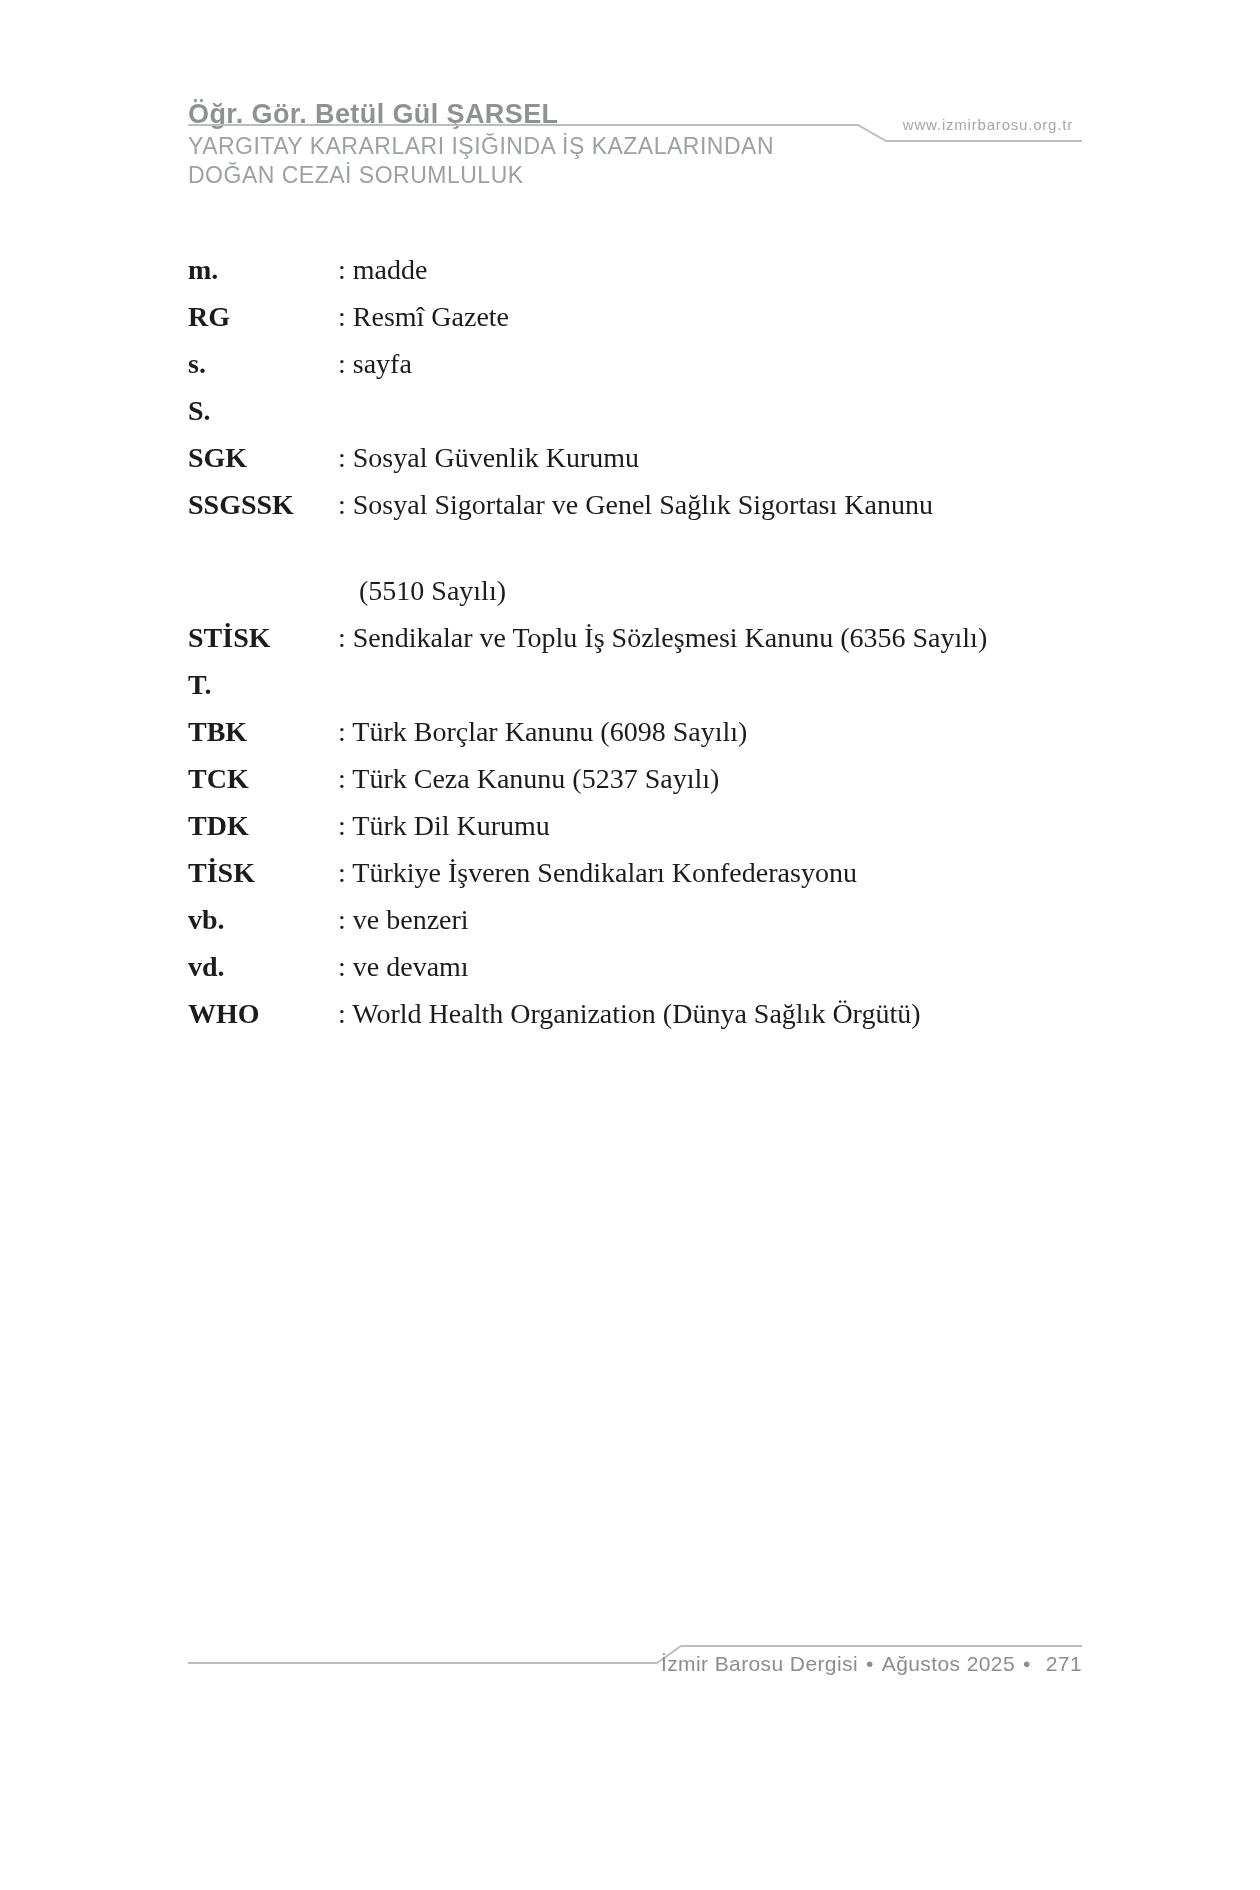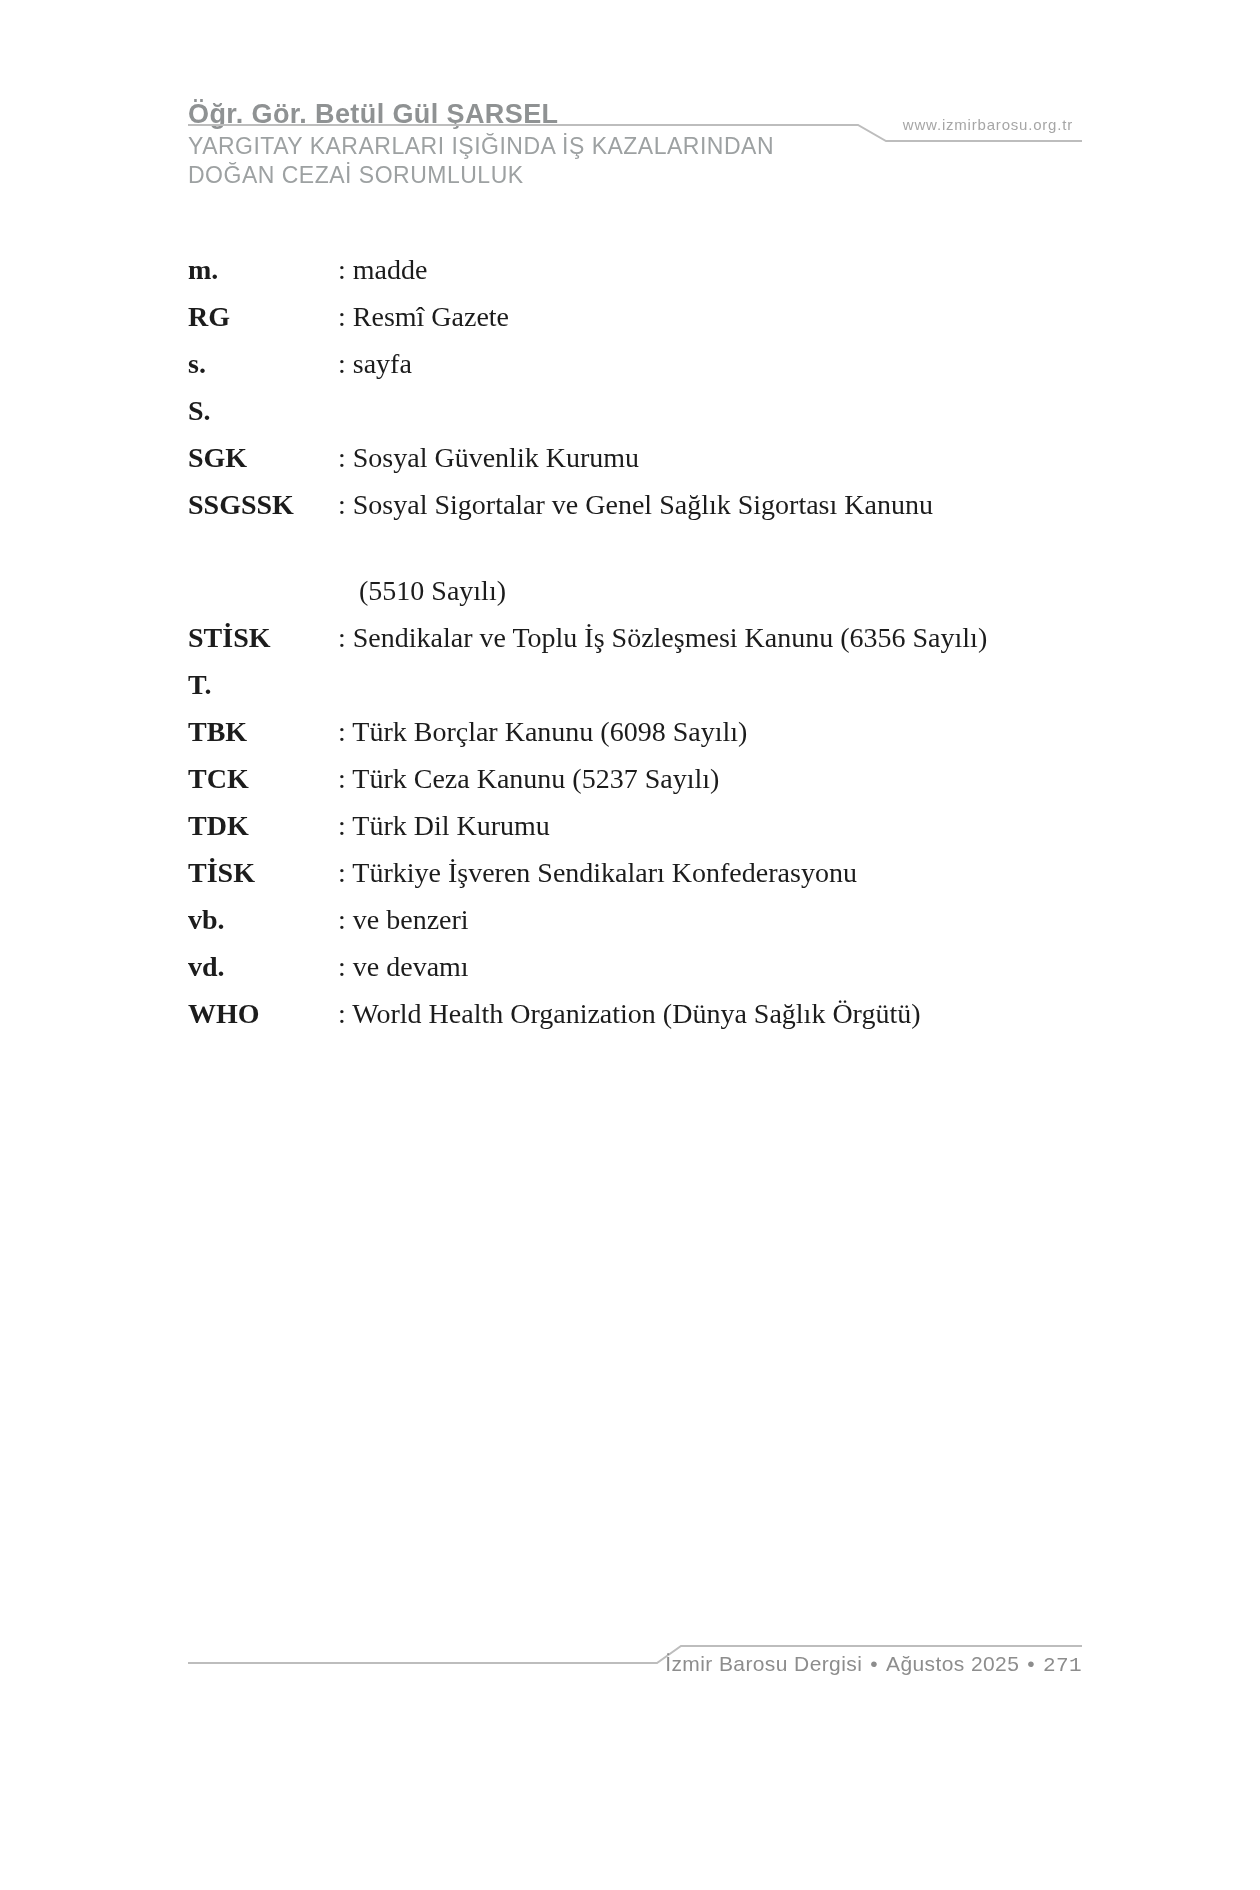--- a/index.html
+++ b/index.html
@@ -86,21 +86,21 @@
     position: absolute;
     top: 1652px;
     right: 178px;
     font-family: "Liberation Sans", sans-serif;
     font-size: 21px;
     letter-spacing: 0.4px;
     color: var(--footer-text, #8d8d8d);
     white-space: nowrap;
   }
   .footer-text .sep { margin: 0 8px; }
-  .footer-text .page-num { margin-left: 0; font-family: Liberation Mono, monospace; }
+  .footer-text .page-num { margin-left: 7px; }
 </style>
 </head>
 <body>
 
 <div class="page">
 
   <div class="author">Öğr. Gör. Betül Gül ŞARSEL</div>
 
   <svg class="rule-svg header-pos" width="1260" height="160">
     <polyline class="rule-path" points="188,125 858,125 886,141 1082,141"></polyline>

